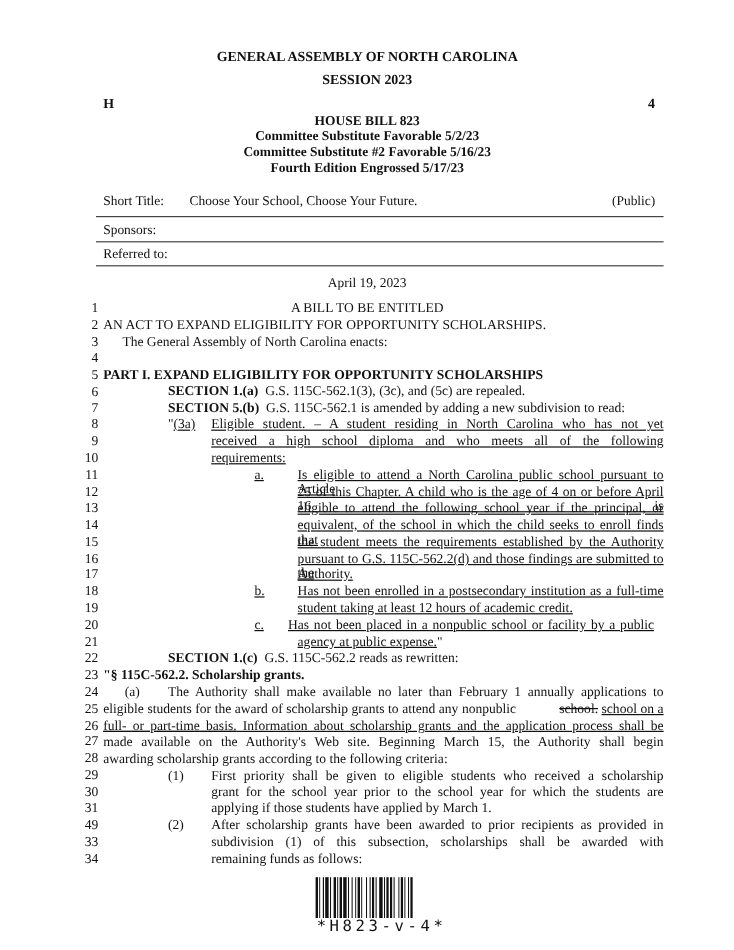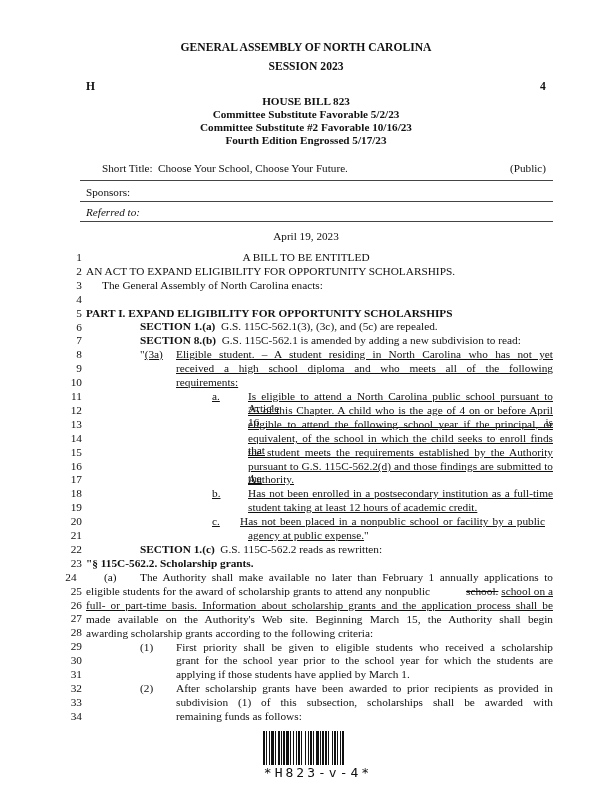--- a/index.html
+++ b/index.html
@@ -26,30 +26,30 @@
 </style>
 </head>
 <body>
 
 <div class="abs center b hdr" style="top:41px;">GENERAL ASSEMBLY OF NORTH CAROLINA</div>
 <div class="abs center b hdr" style="top:60px;">SESSION 2023</div>
 <div class="abs b hdr" style="left:86px; top:80px;">H</div>
 <div class="abs b hdr" style="left:540px; top:80px;">4</div>
 <div class="abs center b sub" style="top:95px;">HOUSE BILL 823</div>
 <div class="abs center b sub" style="top:108px;">Committee Substitute Favorable 5/2/23</div>
-<div class="abs center b sub" style="top:121px;">Committee Substitute #2 Favorable 10/16/23</div>
+<div class="abs center b sub" style="top:121px;">Committee Substitute #2 Favorable 5/16/23</div>
 <div class="abs center b sub" style="top:134px;">Fourth Edition Engrossed 5/17/23</div>
 
-<div class="abs meta" style="left:102px; top:162px;">Short Title:</div>
+<div class="abs meta" style="left:86px; top:162px;">Short Title:</div>
 <div class="abs meta" style="left:158px; top:162px;">Choose Your School, Choose Your Future.</div>
 <div class="abs meta" style="left:510px; top:162px;">(Public)</div>
 <div class="rule" style="top:180px;"></div>
 <div class="abs meta" style="left:86px; top:186px;">Sponsors:</div>
 <div class="rule" style="top:201px;"></div>
-<div class="abs meta" style="left:86px; top:206px;font-style:italic;">Referred to:</div>
+<div class="abs meta" style="left:86px; top:206px;">Referred to:</div>
 <div class="rule" style="top:221px;"></div>
 <div class="abs center meta" style="top:230px;">April 19, 2023</div>
 
 <div id="line-numbers">
     <div class="ln" style="top: 251px;">1</div>
     <div class="ln" style="top: 264.9px;">2</div>
     <div class="ln" style="top: 278.8px;">3</div>
     <div class="ln" style="top: 292.7px;">4</div>
     <div class="ln" style="top: 306.6px;">5</div>
     <div class="ln" style="top: 320.5px;">6</div>
@@ -63,41 +63,41 @@
     <div class="ln" style="top: 431.7px;">14</div>
     <div class="ln" style="top: 445.6px;">15</div>
     <div class="ln" style="top: 459.5px;">16</div>
     <div class="ln" style="top: 473.4px;">17</div>
     <div class="ln" style="top: 487.3px;">18</div>
     <div class="ln" style="top: 501.2px;">19</div>
     <div class="ln" style="top: 515.1px;">20</div>
     <div class="ln" style="top: 529px;">21</div>
     <div class="ln" style="top: 542.9px;">22</div>
     <div class="ln" style="top: 556.8px;">23</div>
-    <div class="ln" style="top: 570.7px; text-align: center;">24</div>
+    <div class="ln" style="top: 570.7px;">24</div>
     <div class="ln" style="top: 584.6px;">25</div>
     <div class="ln" style="top: 598.5px;">26</div>
     <div class="ln" style="top: 612.4px;">27</div>
     <div class="ln" style="top: 626.3px;">28</div>
     <div class="ln" style="top: 640.2px;">29</div>
     <div class="ln" style="top: 654.1px;">30</div>
     <div class="ln" style="top: 668px;">31</div>
-    <div class="ln" style="top: 681.9px;">32</div>
+    <div class="ln" style="top: 681.9px;">49</div>
     <div class="ln" style="top: 695.8px;">33</div>
     <div class="ln" style="top: 709.7px;">34</div>
   </div>
 
 <div class="tx" style="left:0; width:612px; text-align:center; top:251px;">A BILL TO BE ENTITLED</div>
 <div class="tx" style="left:86px; top:265px;">AN ACT TO EXPAND ELIGIBILITY FOR OPPORTUNITY SCHOLARSHIPS.</div>
 <div class="tx" style="left:86px; top:279px;margin-left:16px;">The General Assembly of North Carolina enacts:</div>
 
 <div class="tx b" style="left:86px; top:307px;">PART I. EXPAND ELIGIBILITY FOR OPPORTUNITY SCHOLARSHIPS</div>
 
 <div class="tx" style="left:140px; top:320px;"><b>SECTION 1.(a)</b>&nbsp; <span>G.S. 115C-562.1(3), (3c), and (5c) are repealed.</span></div>
-<div class="tx" style="left:140px; top:334px;"><b>SECTION 8.(b)</b>&nbsp; <span>G.S. 115C-562.1 is amended by adding a new subdivision to read:</span></div>
+<div class="tx" style="left:140px; top:334px;"><b>SECTION 5.(b)</b>&nbsp; <span>G.S. 115C-562.1 is amended by adding a new subdivision to read:</span></div>
 
 <div class="tx" style="left:140px; top:348px;"><span>"</span><span class="u">(3a)</span></div>
 <div class="tx j u" style="left:176px; width:377px; top:348px;">Eligible student. – A student residing in North Carolina who has not yet</div>
 <div class="tx j u" style="left:176px; width:377px; top:362px;">received a high school diploma and who meets all of the following</div>
 <div class="tx u" style="left:176px; top:376px;">requirements:</div>
 
 <div class="tx u" style="left:212px; top:390px;">a.</div>
 <div class="tx j u" style="left:248px; width:305px; top:390px;">Is eligible to attend a North Carolina public school pursuant to Article</div>
 <div class="tx j u" style="left:248px; width:305px; top:404px;">25 of this Chapter. A child who is the age of 4 on or before April 16 is</div>
 <div class="tx j u" style="left:248px; width:305px; top:418px;">eligible to attend the following school year if the principal, or</div>

